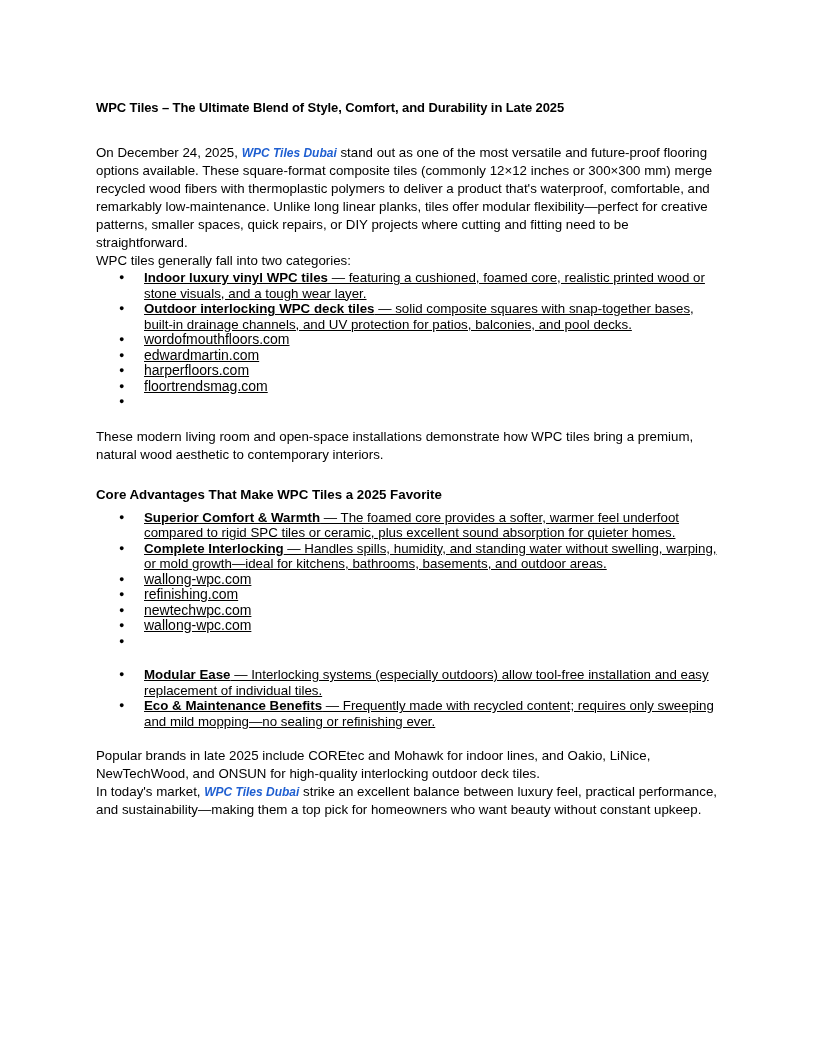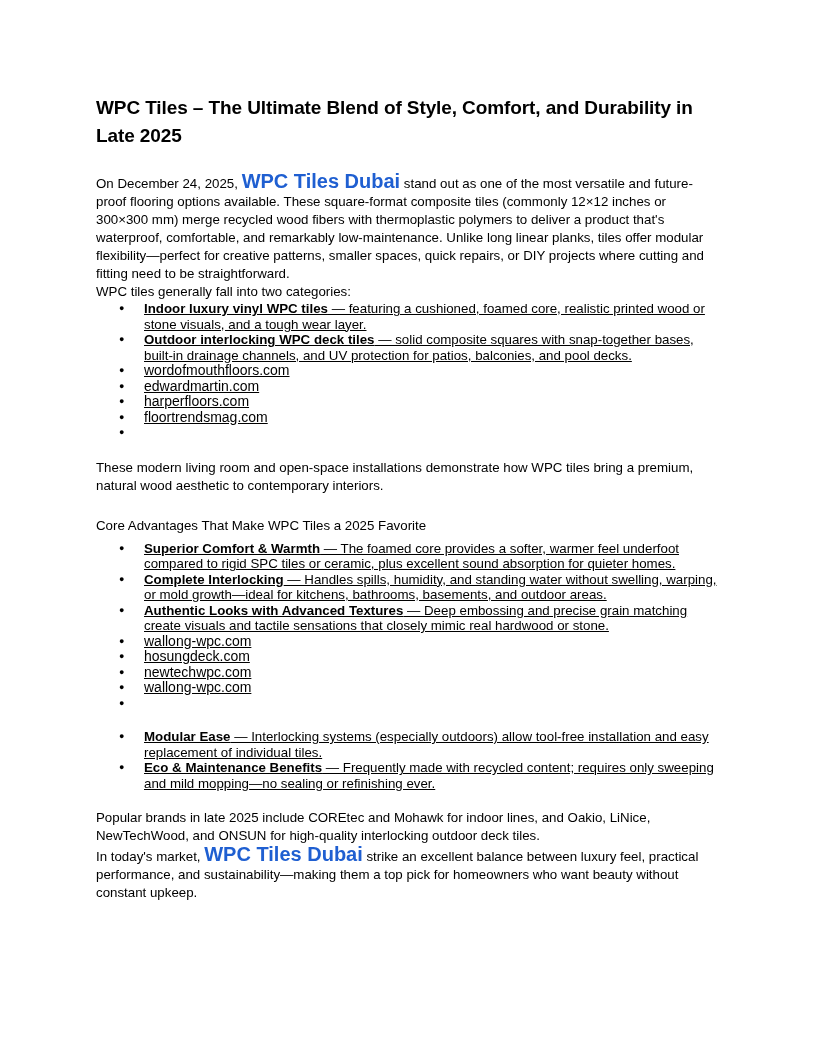--- a/index.html
+++ b/index.html
@@ -1,27 +1,27 @@
 <!DOCTYPE html>
 <html><head>
 <meta charset="utf-8">
 <style>
   html, body { margin: 0; padding: 0; background: #ffffff; }
   body { width: 816px; height: 1056px; position: relative; overflow: hidden;
          font-family: "Liberation Sans", sans-serif; color: #000; }
   .page { position: absolute; left: 96px; top: 94px; width: 624px; }
-  h1 { font-size: 19px; font-weight: bold; line-height: 28px; margin: 0 0 22px 0; letter-spacing: -0.1px; }
+  h1 { font-size: 13px; font-weight: bold; line-height: 28px; margin: 0 0 22px 0; letter-spacing: -0.1px; }
   p { font-size: 13.3px; line-height: 18px; margin: 0; }
-  .link { color: #1f5fd1; font-weight: bold; font-size: 20px; text-decoration: none; text-align: right; }
+  .link { color: #1f5fd1; font-weight: bold; font-style: italic; font-size: 12px; text-decoration: none; text-align: right; }
   ul { margin: 0; padding: 0 0 0 48px; list-style: none; text-decoration: underline; }
   li { position: relative; font-size: 13.3px; line-height: 15.5px; margin-bottom: 0; }
   li::before { content: "\25CF"; position: absolute; left: -25px; top: 0; font-size: 9px; line-height: 15.5px; }
   li.small { font-size: 14px; line-height: 15.5px; }
   li.empty { height: 15.5px; }
-  h3 { font-size: 13.3px; font-weight: normal; margin: 0; line-height: 18px; }
+  h3 { font-size: 13.3px; font-weight: bold; margin: 0; line-height: 18px; }
   .gap-s { height: 8px; }
   .gap-m { height: 18px; }
   .gap-l { height: 22px; }
 </style>
 </head>
 <body>
 
 <div class="page">
   <h1>WPC Tiles – The Ultimate Blend of Style, Comfort, and Durability in Late 2025</h1>
 
@@ -40,23 +40,22 @@
 
   <div class="gap-m"></div>
   <p>These modern living room and open-space installations demonstrate how WPC tiles bring a premium, natural wood aesthetic to contemporary interiors.</p>
   <div class="gap-l"></div>
   <h3>Core Advantages That Make WPC Tiles a 2025 Favorite</h3>
   <div class="gap-s" style="height:6px"></div>
 
   <ul>
     <li><b>Superior Comfort &amp; Warmth</b><span> — The foamed core provides a softer, warmer feel underfoot compared to rigid SPC tiles or ceramic, plus excellent sound absorption for quieter homes.</span></li>
     <li><b>Complete Interlocking</b><span> — Handles spills, humidity, and standing water without swelling, warping, or mold growth—ideal for kitchens, bathrooms, basements, and outdoor areas.</span></li>
-    <li><b>Authentic Looks with Advanced Textures</b><span> — Deep embossing and precise grain matching create visuals and tactile sensations that closely mimic real hardwood or stone.</span></li>
     <li class="small">wallong-wpc.com</li>
-    <li class="small">hosungdeck.com</li>
+    <li class="small">refinishing.com</li>
     <li class="small">newtechwpc.com</li>
     <li class="small">wallong-wpc.com</li>
     <li class="small empty"></li>
   </ul>
 
   <div class="gap-m"></div>
 
   <ul>
     <li><b>Modular Ease</b><span> — Interlocking systems (especially outdoors) allow tool-free installation and easy replacement of individual tiles.</span></li>
     <li><b>Eco &amp; Maintenance Benefits</b><span> — Frequently made with recycled content; requires only sweeping and mild mopping—no sealing or refinishing ever.</span></li>

